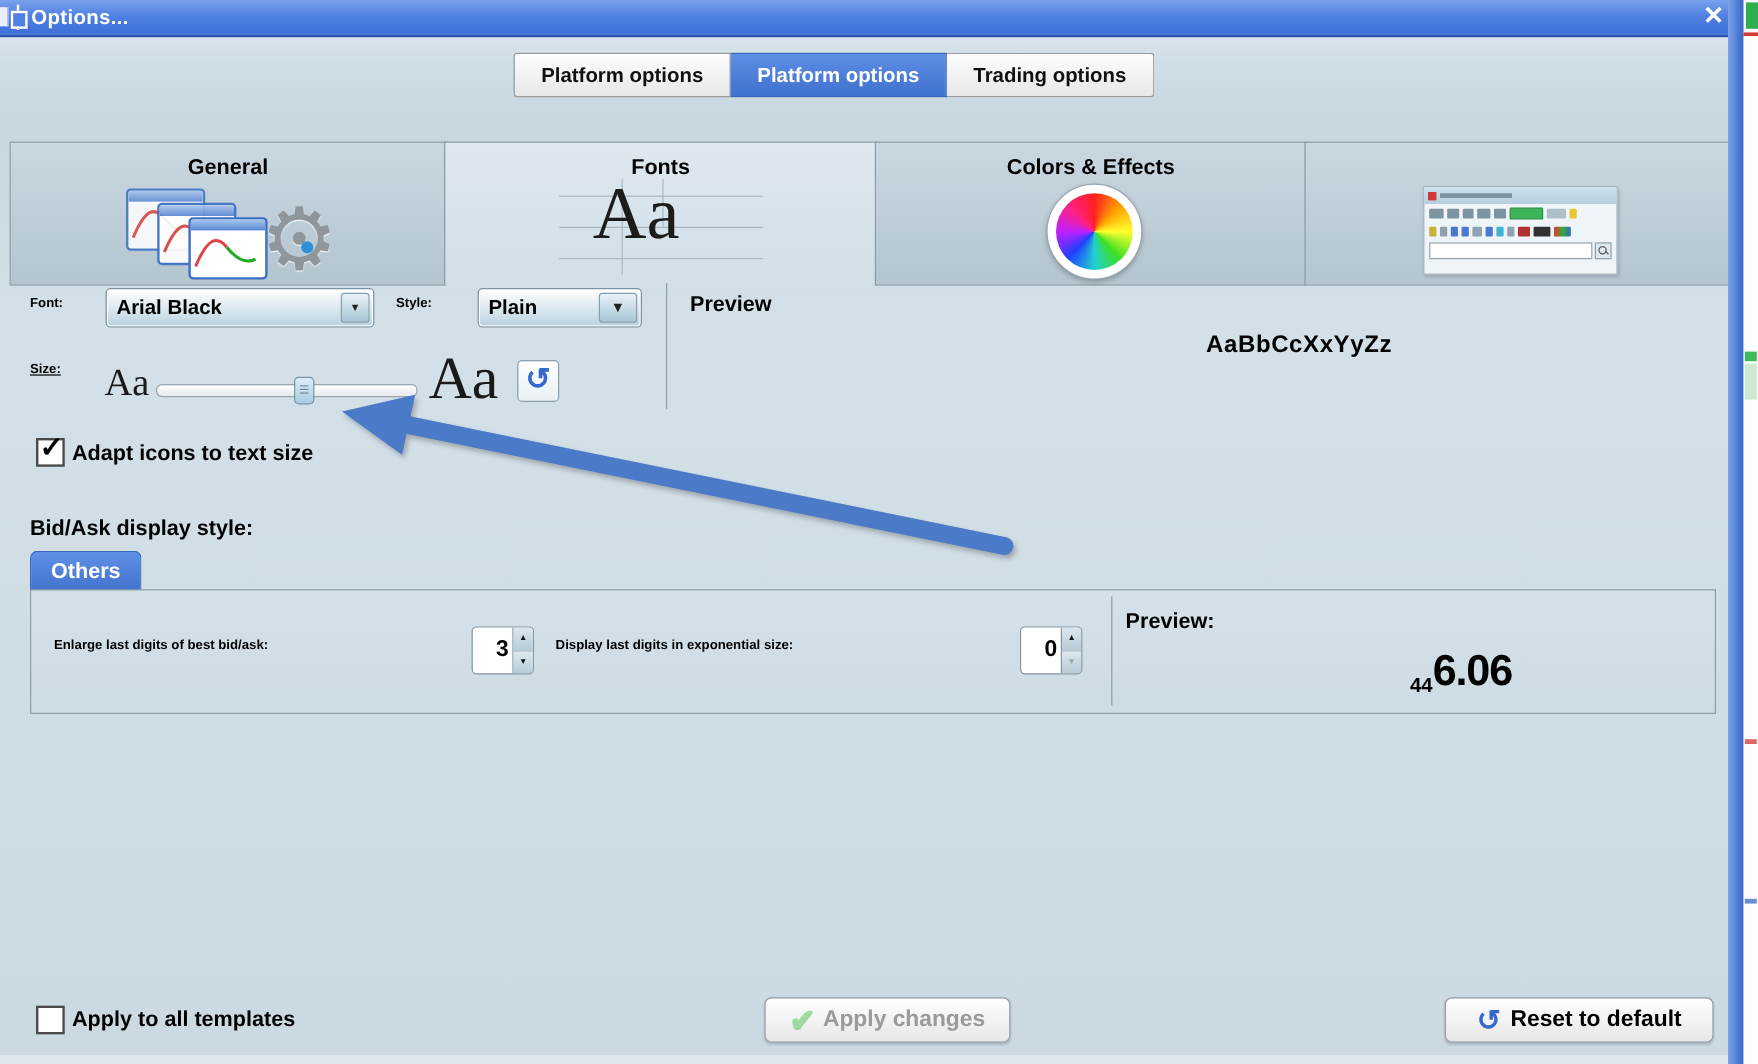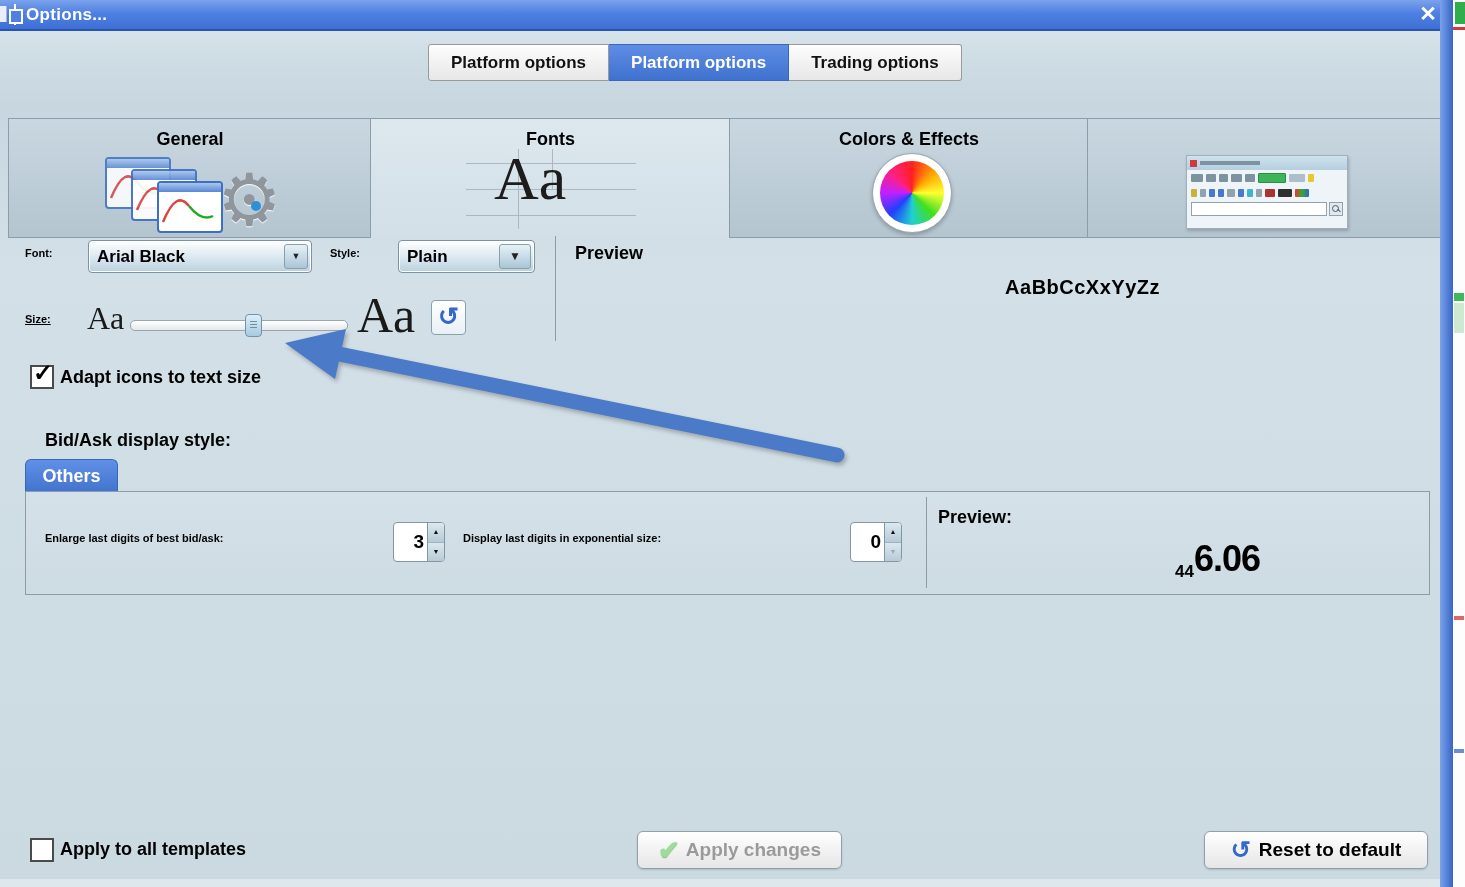--- a/index.html
+++ b/index.html
@@ -228,42 +228,42 @@
     <div class="dropdown" style="left:88px;top:240px;width:222px;">
       <span class="dd-value">Arial Black</span>
       <span class="dd-btn">▼</span>
     </div>
     <span class="lbl" style="left:330px;top:247px;">Style:</span>
     <div class="dropdown" style="left:398px;top:240px;width:135px;">
       <span class="dd-value">Plain</span>
       <span class="dd-btn big">▼</span>
     </div>
 
-    <span class="lbl" style="left:25px;top:313px;text-decoration:underline;">Size:</span>
+    <span class="lbl" style="left:25px;top:302px;text-decoration:underline;">Size:</span>
     <span class="serif-sample" style="left:87px;top:300px;font-size:32px;">Aa</span>
     <div class="slider-track">
       <span class="slider-thumb" style="left:53%">
           <i></i>
         </span>
     </div>
     <span class="serif-sample" style="left:357px;top:286px;font-size:50px;">Aa</span>
     <div class="icon-btn" style="left:431px;top:300px;">
       <span class="reset-glyph">↺</span>
     </div>
 
     <span class="checkbox" style="left:30px;top:365px;">
       <span class="mark">✓</span>
     </span>
     <span class="lbl" style="left:60px;top:367px;font-size:18px;">Adapt icons to text size</span>
 
     <span class="vdiv" style="left:555px;top:236px;height:105px;"></span>
     <span class="lbl" style="left:575px;top:243px;font-size:18px;">Preview</span>
     <span class="preview-sample" style="left:900px;top:276px;width:260px;text-align:right;">AaBbCcXxYyZz</span>
 
-    <span class="lbl" style="left:25px;top:430px;font-size:18px;margin-left:20px;">Bid/Ask display style:</span>
+    <span class="lbl" style="left:25px;top:430px;font-size:18px;">Bid/Ask display style:</span>
     <div class="others-tab">Others</div>
     <div class="panel"></div>
 
     <span class="lbl" style="left:45px;top:532px;">Enlarge last digits of best bid/ask:</span>
     <div class="spinner" style="left:393px;top:522px;">
       <span class="spin-val">3</span>
       <span class="spin-btns">
         <span class="spin-b">▲</span>
         <span class="spin-b">▼</span>
       </span>

